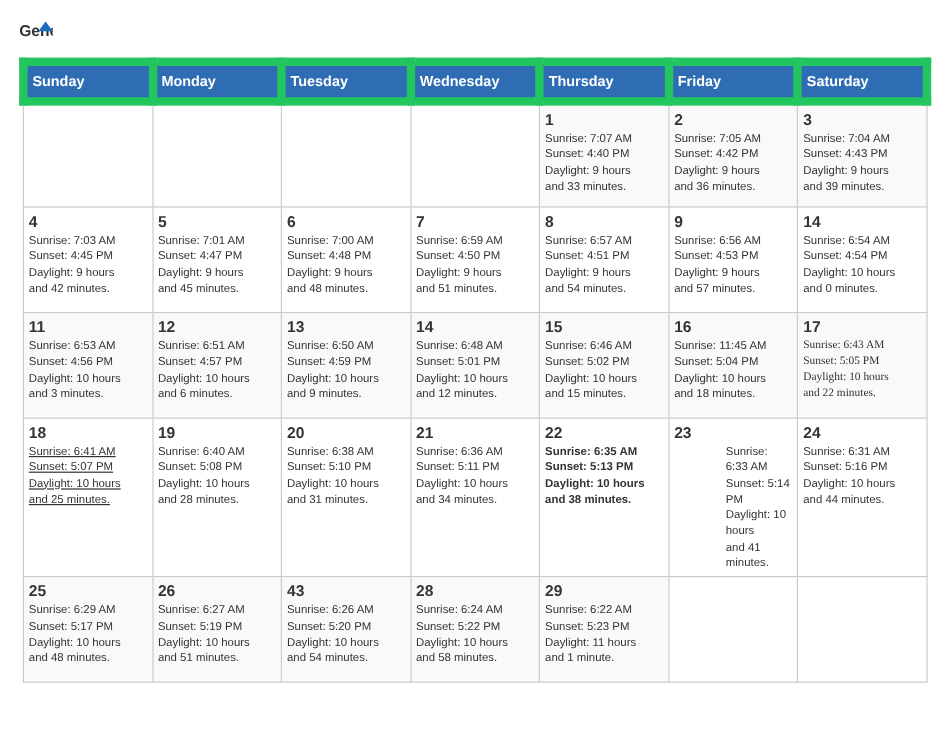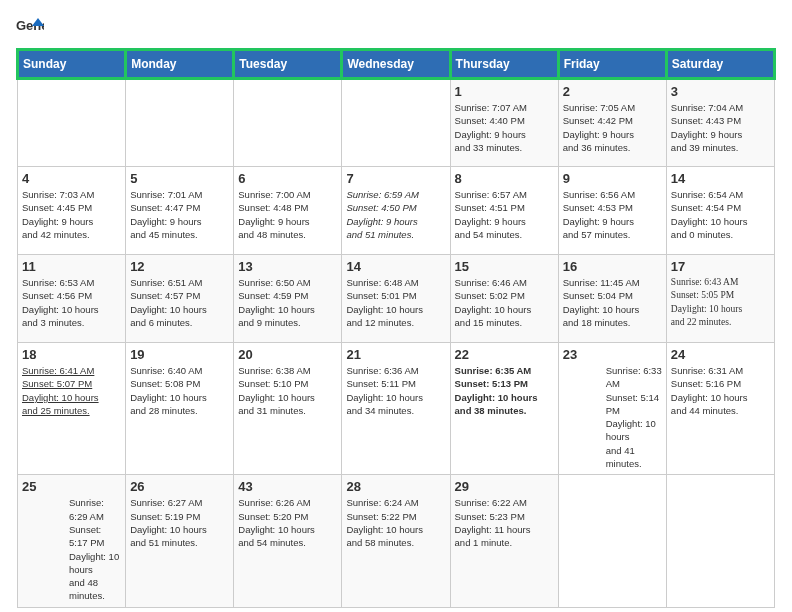--- a/index.html
+++ b/index.html
@@ -42,21 +42,21 @@
       border-collapse: collapse;
       table-layout: fixed;
     }
     thead tr th {
       background-color: #2e6db4;
       color: #fff;
       font-size: 12px;
       font-weight: bold;
       padding: 6px 4px;
       text-align: left;
-      border: 3px solid #22c55e;
+      border: 7px solid #22c55e;
     }
     tbody tr td {
       vertical-align: top;
       border: 1px solid #ccc;
       padding: 4px;
       font-size: 10px;
       color: #333;
       height: 88px;
       background: #fff;
     }
@@ -155,21 +155,21 @@
         </td>
         <td>
           <span class="day-number">6</span>
           <div class="day-info" style="white-space: pre-line;">Sunrise: 7:00 AM
 Sunset: 4:48 PM
 Daylight: 9 hours
 and 48 minutes.</div>
         </td>
         <td>
           <span class="day-number">7</span>
-          <div class="day-info" style="white-space: pre-line; font-style: italic;">Sunrise: 6:59 AM
+          <div class="day-info" style="white-space: pre-line;">Sunrise: 6:59 AM
 Sunset: 4:50 PM
 Daylight: 9 hours
 and 51 minutes.</div>
         </td>
         <td>
           <span class="day-number">8</span>
           <div class="day-info" style="white-space: pre-line;">Sunrise: 6:57 AM
 Sunset: 4:51 PM
 Daylight: 9 hours
 and 54 minutes.</div>
@@ -287,21 +287,21 @@
           <span class="day-number">24</span>
           <div class="day-info" style="white-space: pre-line;">Sunrise: 6:31 AM
 Sunset: 5:16 PM
 Daylight: 10 hours
 and 44 minutes.</div>
         </td>
       </tr>
       <tr>
         <td>
           <span class="day-number">25</span>
-          <div class="day-info" style="white-space: pre-line; margin-left: 47px;">Sunrise: 6:29 AM
+          <div class="day-info" style="white-space: pre-line;">Sunrise: 6:29 AM
 Sunset: 5:17 PM
 Daylight: 10 hours
 and 48 minutes.</div>
         </td>
         <td>
           <span class="day-number">26</span>
           <div class="day-info" style="white-space: pre-line;">Sunrise: 6:27 AM
 Sunset: 5:19 PM
 Daylight: 10 hours
 and 51 minutes.</div>

